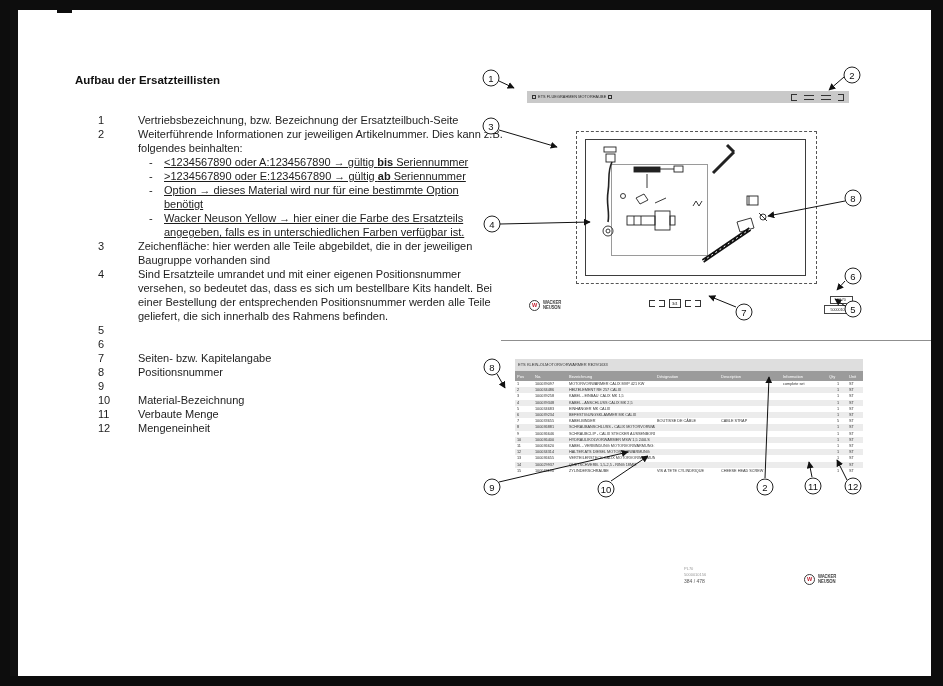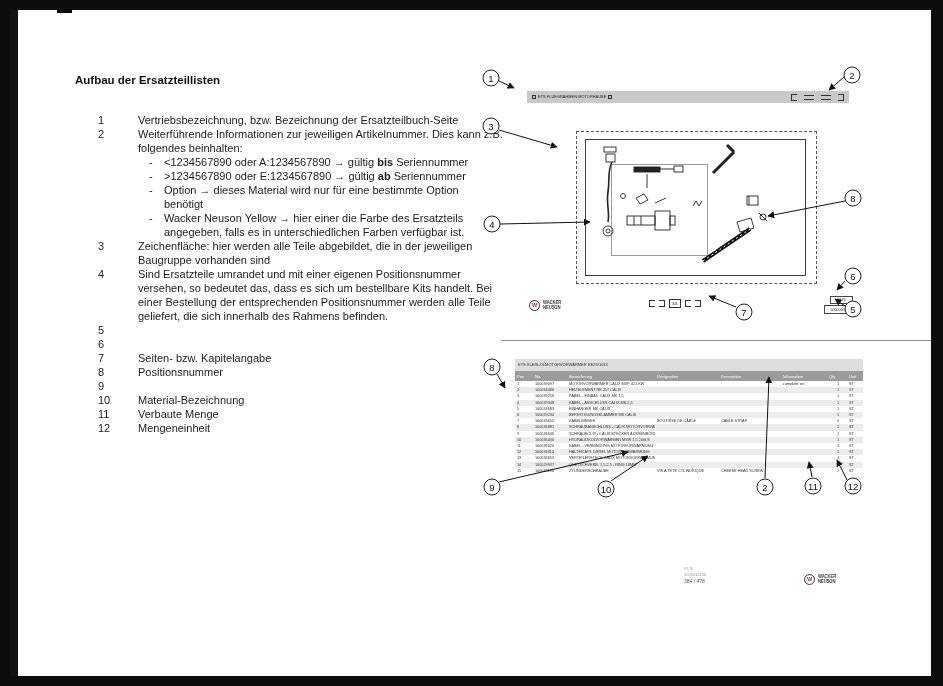--- a/index.html
+++ b/index.html
@@ -13,21 +13,21 @@
   #frame-bottom{left:0;top:676px;width:943px;height:10px;}
   #frame-notch{left:57px;top:0;width:15px;height:13px;}
 
   
   .doc-title{position:absolute;left:57px;top:64px;font-size:11.5px;font-weight:bold;color:#111;}
   #instruction-list{position:absolute;left:80px;top:103px;width:440px;font-size:11px;color:#1c1c1c;line-height:14px;}
   .li-row{display:flex;}
   .li-num{width:40px;flex:0 0 40px;}
   .li-body{width:368px;}
   .li-dash{flex:0 0 15px;margin-left:51px;}
-  .sub-body{width:326px;}
+  .sub-body{width:326px;text-decoration:underline;}
   .u{text-decoration:underline;}
 
   
   .plate-header{position:absolute;left:509px;top:81px;width:322px;height:12px;background:#c9c9c9;display:flex;align-items:center;padding:0 3px;}
   .tiny-sq{display:inline-block;width:4px;height:4px;border:0.7px solid #333;margin:0 2px;flex:0 0 auto;}
   .plate-header-title{font-size:3.8px;color:#222;letter-spacing:0.1px;white-space:nowrap;overflow:hidden;}
   .plate-header-icons{position:absolute;right:5px;top:3px;display:flex;gap:7px;align-items:center;}
   .bk-l{display:inline-block;width:6px;height:7px;border:1px solid #333;border-right:none;}
   .bk-r{display:inline-block;width:6px;height:7px;border:1px solid #333;border-left:none;}
   .dbl{display:inline-block;width:10px;height:5px;border-top:1.4px solid #333;border-bottom:1.4px solid #333;}

